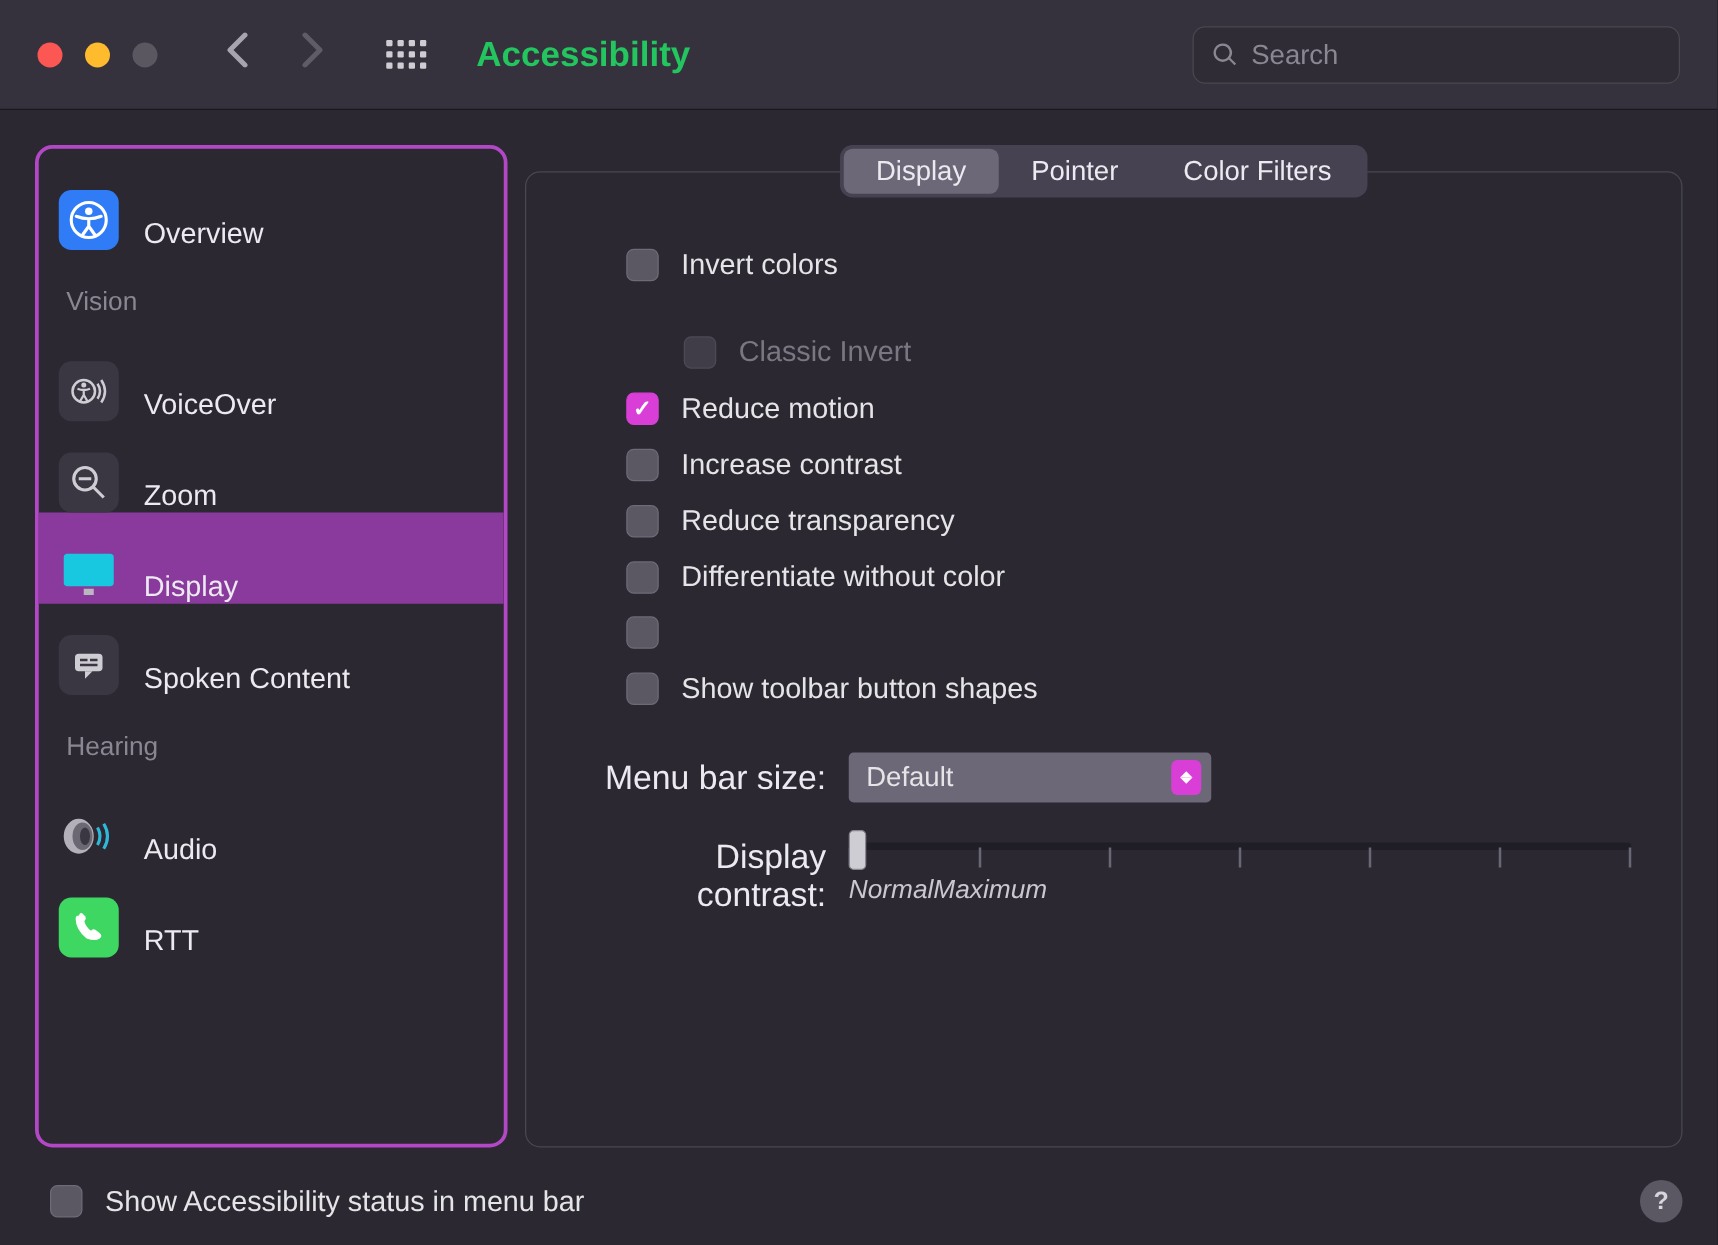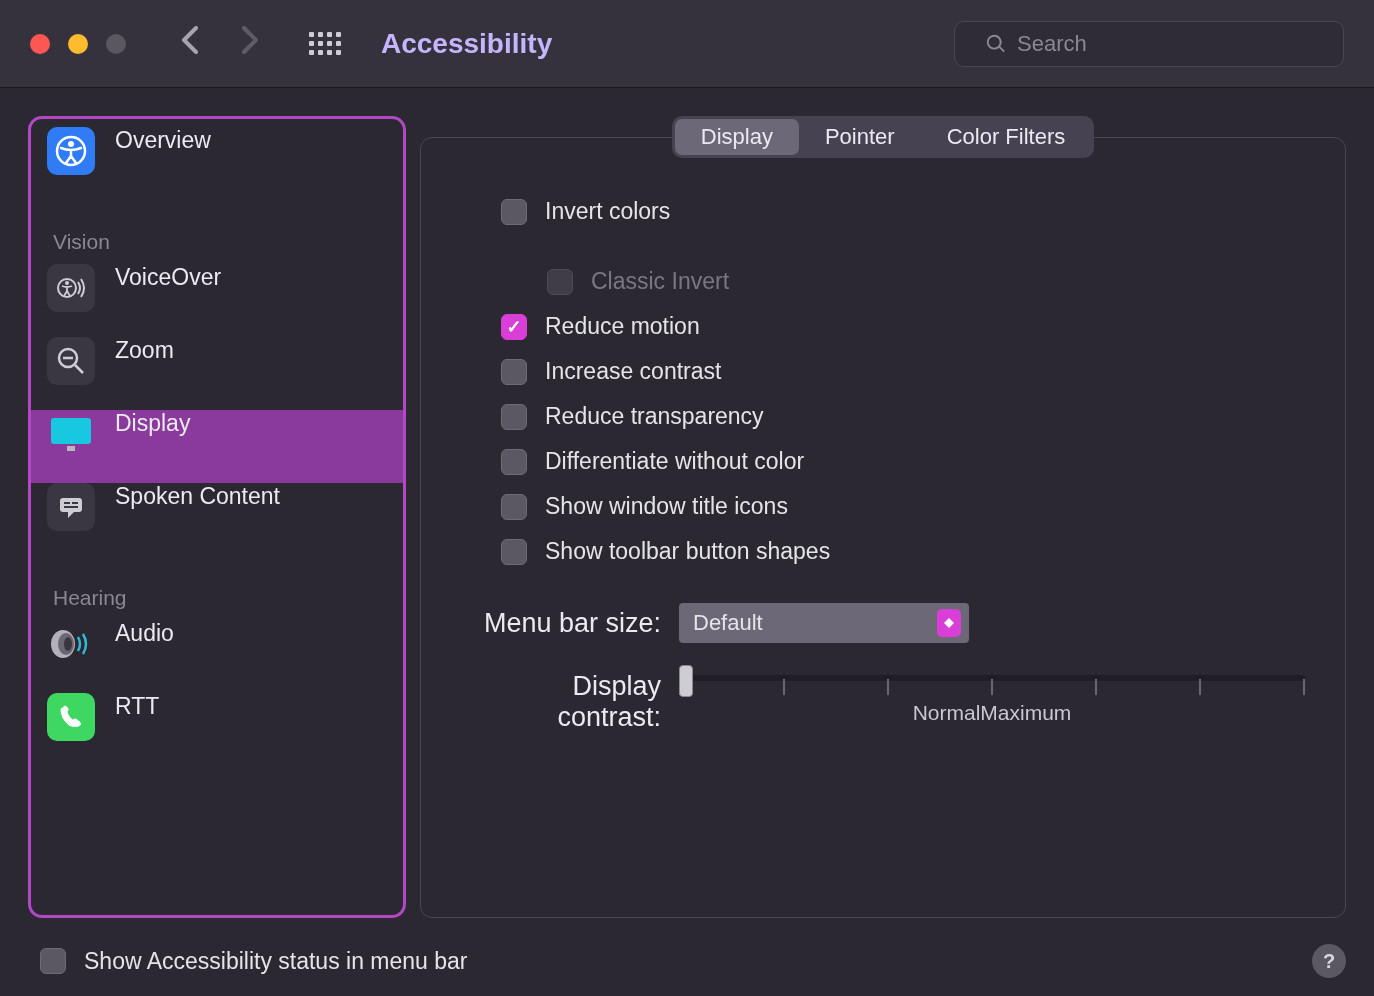--- a/index.html
+++ b/index.html
@@ -29,37 +29,37 @@
     }
     .traffic-lights { display: flex; gap: 18px; align-items: center; margin-right: 55px;}
     .traffic-light { width: 20px; height: 20px; border-radius: 50%; }
     .tl-close { background: #fc5753; }
     .tl-min { background: #fdbb2d; }
     .tl-max { background: #5a5760; }
     .nav-arrows { display: flex; gap: 42px; align-items: center; margin-right: 50px;}
     .nav-arrow { color: #8b8893; font-size: 28px; cursor: default; user-select: none; }
     .grid-icon { margin-right: 40px; display: grid; grid-template-columns: repeat(4, 5px); grid-template-rows: repeat(3, 5px); gap: 4px 4px;}
     .grid-dot { width: 5px; height: 5px; background: #cfcdd4; border-radius: 1px;}
-    .window-title { font-size: 28px; font-weight: 700; color: #c4b5fd; flex: 1;}
-    .search-box { width: 390px; height: 46px; background: #2f2c36; border: 1px solid #4a4750; border-radius: 10px; display: flex; align-items: center; padding: 0 30px; gap: 10px;}
+    .window-title { font-size: 28px; font-weight: 700; color: #22c55e; flex: 1;}
+    .search-box { width: 390px; height: 46px; background: #2f2c36; border: 1px solid #4a4750; border-radius: 10px; display: flex; align-items: center; padding: 0 14px; gap: 10px;}
     .search-box svg { width: 22px; height: 22px; fill: #8a8792;}
     .search-box input { background: transparent; border: none; outline: none; color: #e5e5e8; font-size: 22px; flex: 1;}
     .search-box input::placeholder { color: #8a8792;}
 
     .body-area { flex: 1; display: flex; padding: 28px 28px 14px 28px; gap: 14px; overflow: hidden;}
     .sidebar {
       width: 378px;
       border: 3px solid #b348c6;
       border-radius: 14px;
       overflow-y: auto;
       padding-top: 8px;
       position: relative;
     }
     .sidebar-item {
-      display: flex; align-items: flex-start;
+      display: flex; align-items: flex-end;
       height: 73px;
       padding-left: 16px;
       gap: 20px;
       cursor: default;
     }
     .sidebar-item.selected { background: #8a3a9d; }
     .side-icon { width: 48px; height: 48px; border-radius: 10px; display: flex; align-items: center; justify-content: center; flex-shrink: 0;}
     .side-label { font-size: 23px; color: #eceaf0; }
     .section-header { font-size: 21px; font-weight: 400; color: #8a8792; padding: 30px 0 10px 22px;}
 
@@ -96,21 +96,21 @@
     .select-arrows { width: 24px; height: 28px; background: #d93fd6; border-radius: 5px; display: flex; flex-direction: column; align-items: center; justify-content: center; margin-left: auto; gap: 0px;}
     .sa { width: 0; height: 0; border-left: 5px solid transparent; border-right: 5px solid transparent;}
     .sa.up { border-bottom: 5px solid white;}
     .sa.down { border-top: 5px solid white;}
 
     .slider-row { display: flex; align-items: flex-start; gap: 18px; margin-top: 24px; padding-left: 10px;}
     .slider-wrap { flex: 1; position: relative; padding-top: 8px;}
     .slider-track { height: 6px; background: #1f1d25; border-radius: 3px; position: relative; display: flex; justify-content: space-between; align-items: center;}
     .tick { width: 2px; height: 16px; background: #6a6774; position: relative; top: 9px;}
     .slider-thumb { position: absolute; left: 0; top: -10px; width: 14px; height: 32px; background: #cfcdd4; border-radius: 4px; border: 1px solid #8a8792;}
-    .slider-labels { display: flex; justify-content: center; margin-top: 20px; font-size: 21px; color: #c9c7d0;}
+    .slider-labels { display: flex; justify-content: flex-start; margin-top: 20px; font-size: 21px; color: #c9c7d0; font-style: italic;}
 
     .footer { display: flex; align-items: center; padding: 12px 28px 18px 40px; gap: 18px;}
     .help-btn { width: 34px; height: 34px; border-radius: 50%; background: #5b5763; display: flex; align-items: center; justify-content: center; color: #d7d5dc; font-size: 20px; margin-left: auto; cursor: default; font-weight: 600;}
 
     
     .ic-overview { background: #2f7cf6;}
     .ic-dark { background: #3a3742;}
     .ic-display { background: transparent; }
     .ic-desc { background: #2f7cf6;}
     .ic-rtt { background: #3dd762;}
@@ -275,21 +275,20 @@
           <div class="check-row">
             <div class="checkbox"></div>
             <span>Reduce transparency</span>
           </div>
           <div class="check-row">
             <div class="checkbox"></div>
             <span>Differentiate without color</span>
           </div>
           <div class="check-row">
             <div class="checkbox"></div>
-            <span>Show window title icons</span>
           </div>
           <div class="check-row">
             <div class="checkbox"></div>
             <span>Show toolbar button shapes</span>
           </div>
         </div>
 
         <div class="form-row">
           <div class="form-label">Menu bar size:</div>
           <div class="select">

